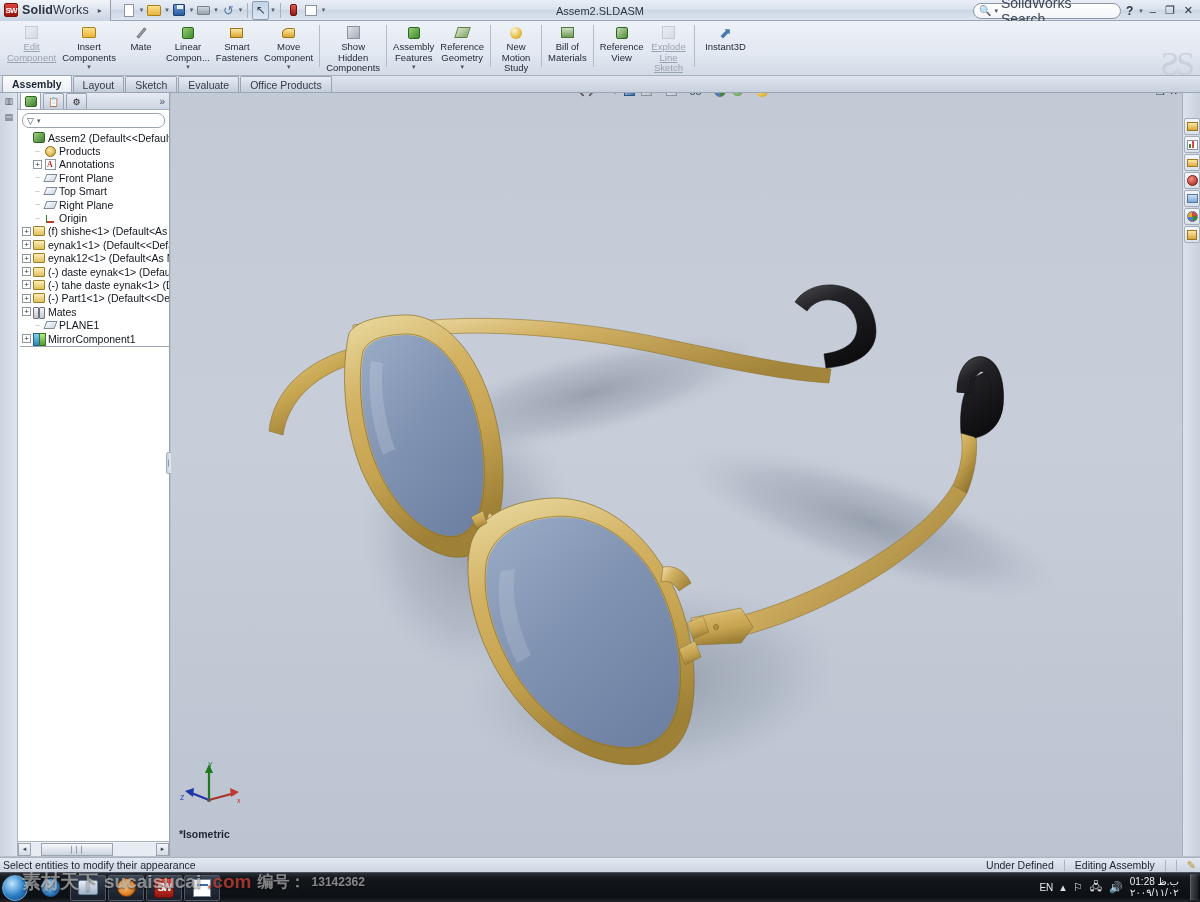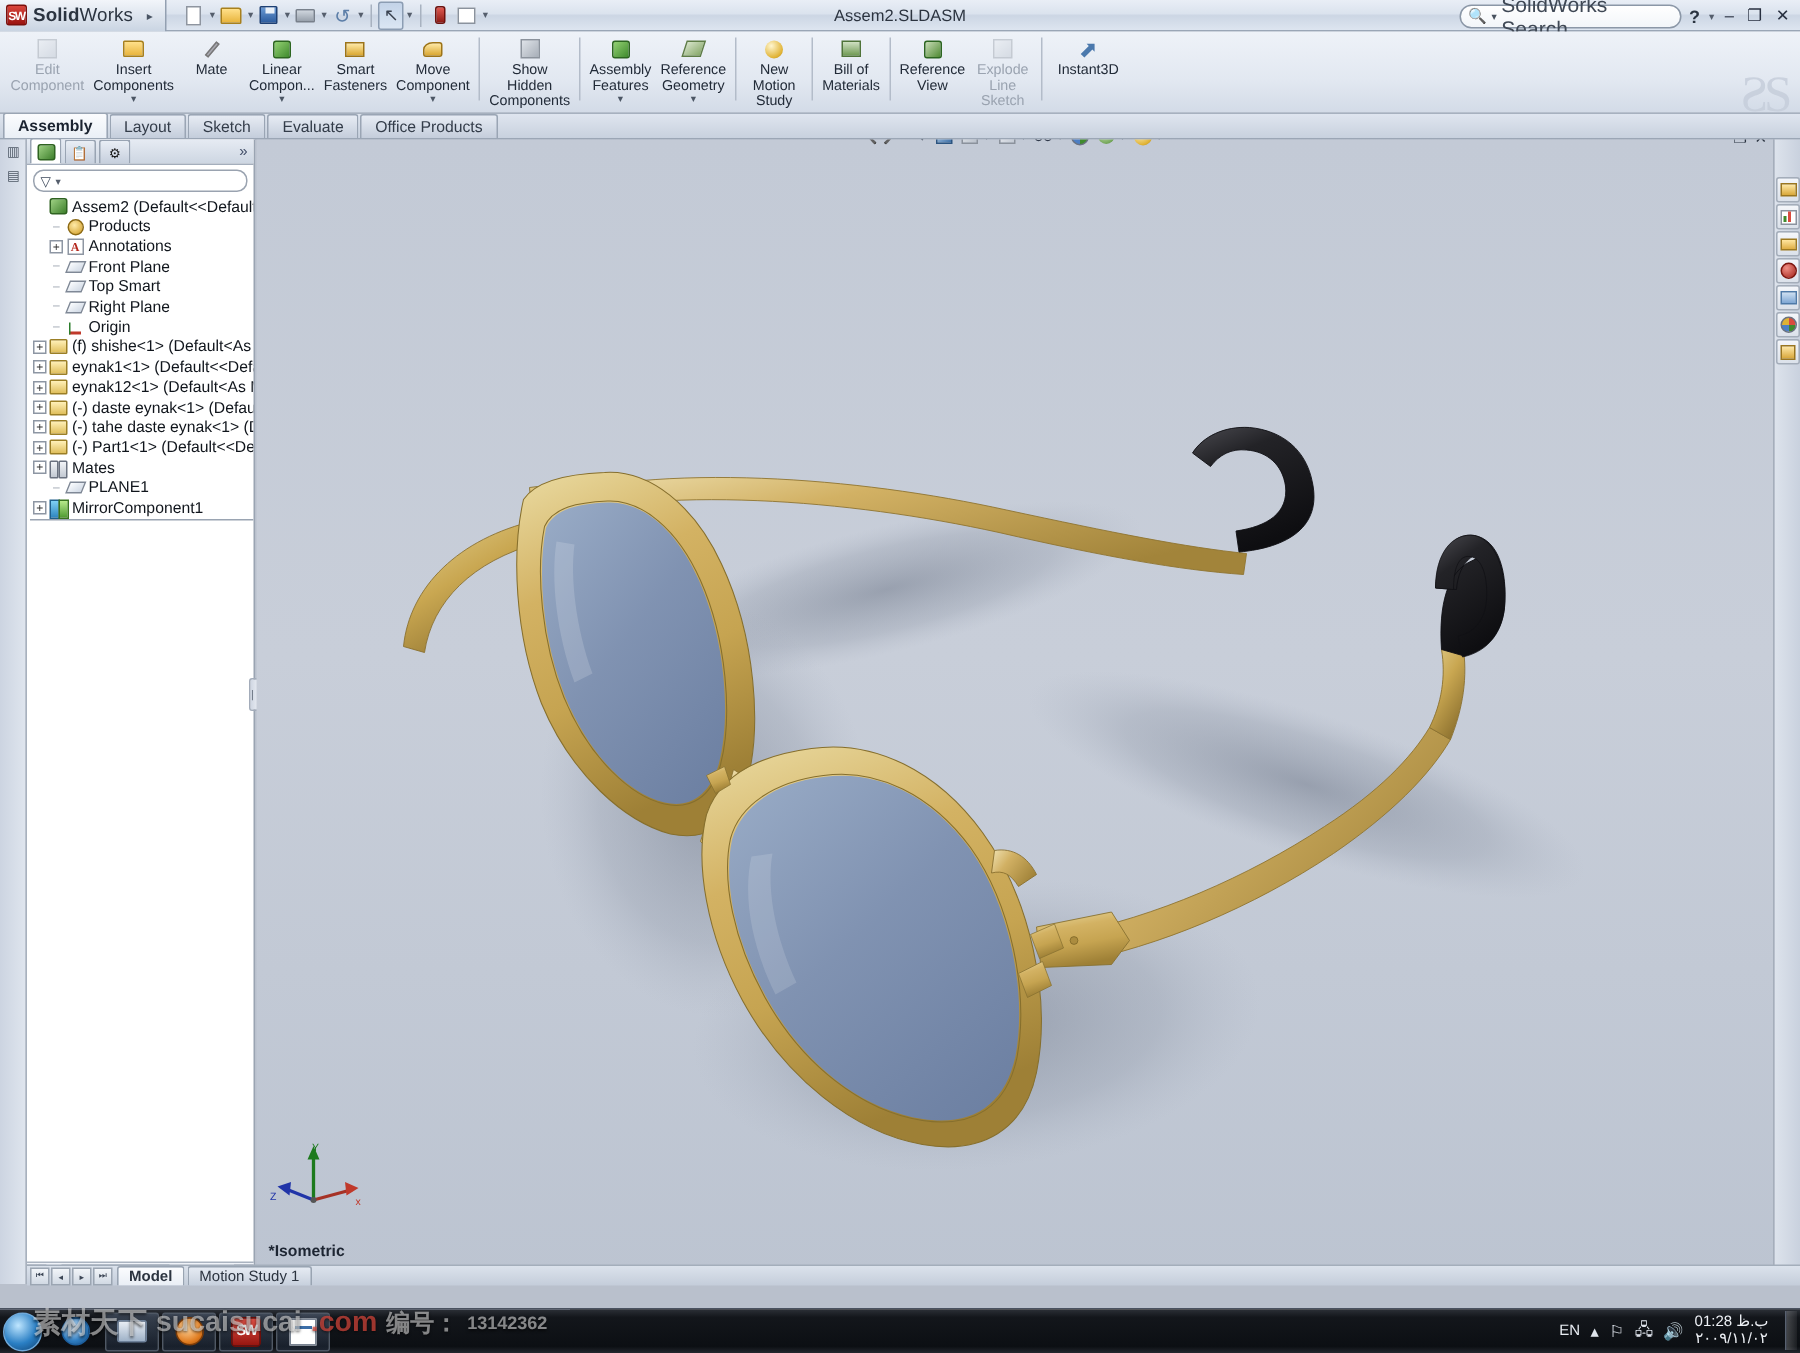--- a/index.html
+++ b/index.html
@@ -78,21 +78,21 @@
     border-bottom:1px solid #a7b1bf;
     display:flex; align-items:flex-start; padding-left:4px;
   }
   .rb-item {
     min-width:44px; height:55px; padding:2px 3px 0;
     display:flex; flex-direction:column; align-items:center;
     text-align:center; position:relative;
   }
   .rb-ico { height:19px; display:flex; align-items:center; justify-content:center; font-size:15px; }
   .rb-lbl { font-size:9.5px; line-height:10.5px; color:#222b38; max-width:56px; }
-  .rb-item.dim .rb-lbl { color:#9aa3b0; }
+  .rb-item.dim .rb-lbl { color:#9aa3b0;text-decoration:underline; }
   .rb-item.dim .rb-ico { opacity:.38; }
   .rb-drop { font-size:7px; color:#4c5664; line-height:6px; margin-top:1px; }
   .rb-div { width:1px; height:42px; background:#b3bcc9; margin:4px 3px 0; }
 
   .dragon {
     position:absolute; right:8px; top:24px;
     font-size:34px; color:#c6cedb; font-family:"Liberation Serif",serif;
     opacity:.85; letter-spacing:-3px;
   }
 
@@ -882,29 +882,32 @@
         <span class="i-blue"></span>
       </div>
     <div class="tpn-ico">
         <span class="g gsphere" style="width:11px;height:11px"></span>
       </div>
     <div class="tpn-ico">
         <span class="i-doc2"></span>
       </div>
   </div>
 
-  <div class="btabs">
-    <div class="nav-b">⏮</div>
-    <div class="nav-b">◂</div>
-    <div class="nav-b">▸</div>
-    <div class="nav-b">⏭</div>
-    <div class="btab active">Model</div>
-    <div class="btab">Motion Study 1</div>
-  </div>
-
+
+  <div class="statusbar">
+    <div class="sb-left">Select entities to modify their appearance</div>
+    <div class="sb-right">
+      <span>Under Defined</span>
+      <span class="sb-sep"></span>
+      <span>Editing Assembly</span>
+      <span class="sb-sep"></span>
+      <span class="sb-sep"></span>
+      <span style="color:#b89430;font-size:11px">✎</span>
+    </div>
+  </div>
 
   <div class="tb-wallpaper"></div>
   <div class="taskbar">
     <div class="start-orb"></div>
     <div class="tbi plain">
         <span class="i-ie"></span>
       </div>
     <div class="tbi">
         <span class="i-exp"></span>
       </div>

